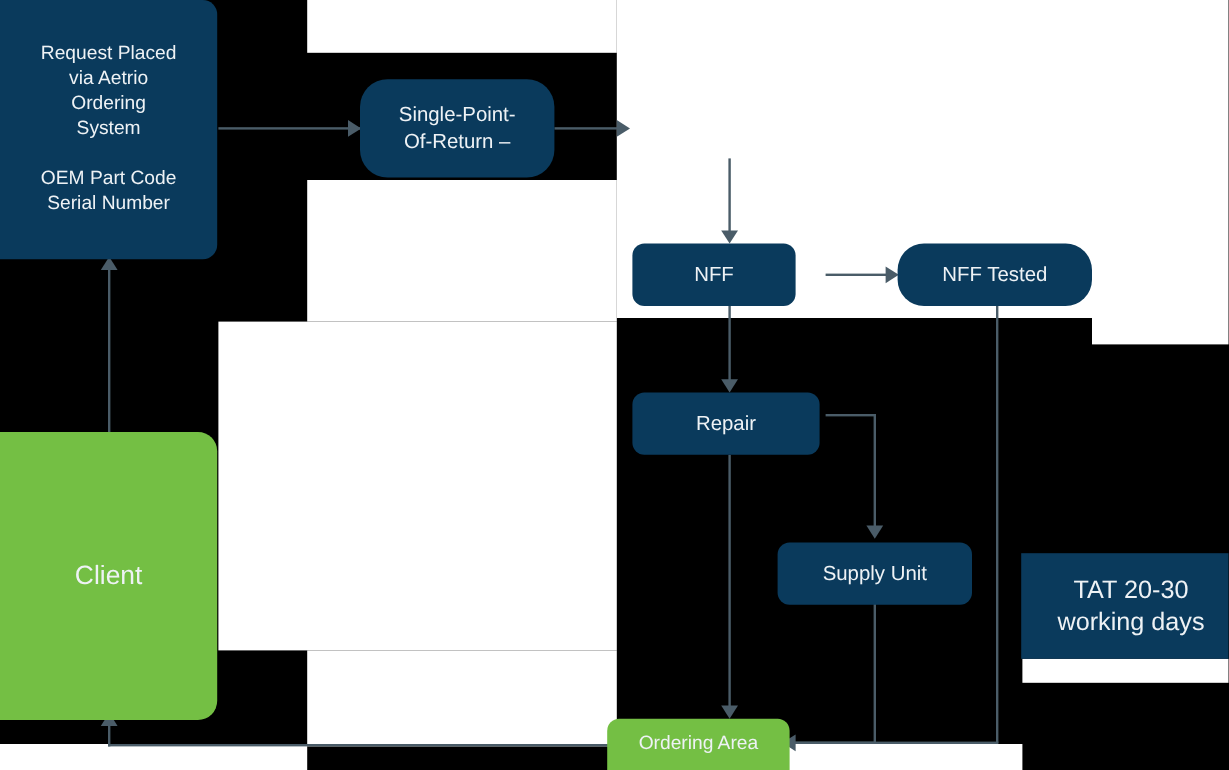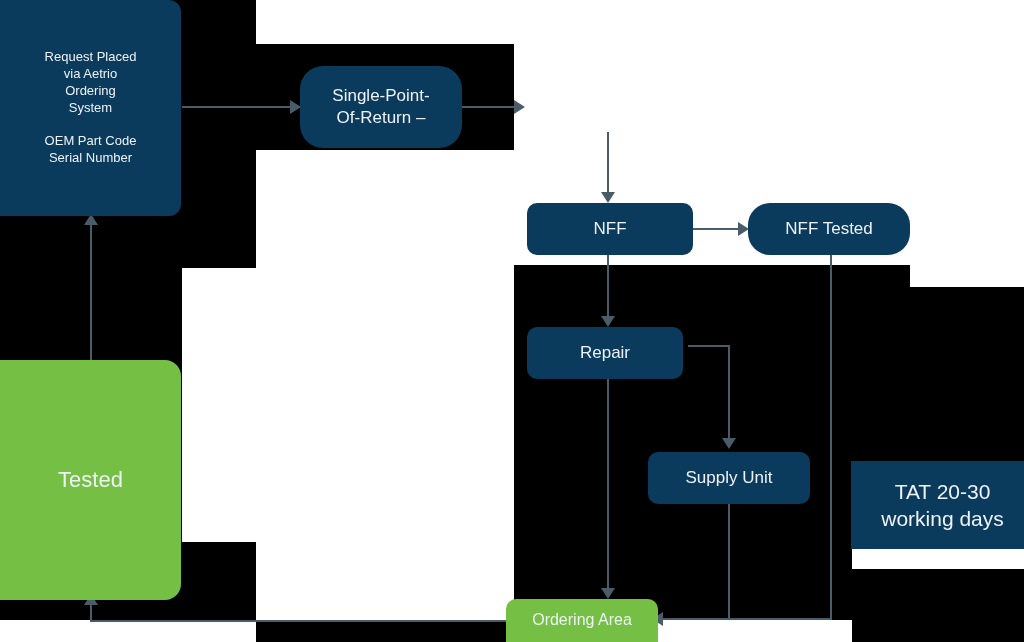--- a/index.html
+++ b/index.html
@@ -120,40 +120,40 @@
   <div class="line h" style="left:660px; top:618px; width:70px;"></div>
 
   <div class="line v" style="left:830px; top:255px; height:364px;"></div>
   <div class="line h" style="left:660px; top:618px; width:172px;"></div>
   <div class="arrow left" style="left:652px; top:612px;"></div>
 
   <div class="line h" style="left:90px; top:620px; width:418px;"></div>
   <div class="line v" style="left:90px; top:602px; height:20px;"></div>
   <div class="arrow up" style="left:84px; top:594px;"></div>
 
-  <div class="node" style="left:0px; top:0px; width:181px; height:216px; font-size:13px; border-radius:0 12px 12px 0;">Request Placed
+  <div class="node" style="left:0px; top:0px; width:181px; height:216px; font-size:16px; border-radius:0 12px 12px 0;">Request Placed
 via Aetrio
 Ordering
 System
 
 OEM Part Code
 Serial Number</div>
 
   <div class="node" style="left:300px; top:66px; width:162px; height:82px; font-size:17px;border-radius:23px;">Single-Point-
 Of-Return –</div>
 
 
-  <div class="node" style="left:527px; top:203px; width:166px; height:52px; font-size:17px;">NFF</div>
+  <div class="node" style="left:527px; top:203px; width:136px; height:52px; font-size:17px;">NFF</div>
 
   <div class="node" style="left:748px; top:203px; width:162px; height:52px; font-size:17px;border-radius:22px;">NFF Tested</div>
 
   <div class="node" style="left:527px; top:327px; width:156px; height:52px; font-size:17px;">Repair</div>
 
   <div class="node" style="left:648px; top:452px; width:162px; height:52px; font-size:17px;">Supply Unit</div>
 
   <div class="node sharp" style="left:851px; top:461px; width:173px; height:88px; font-size:21px;padding-left:10px;">TAT 20-30
 working days</div>
 
   <div class="node green" style="left:506px; top:599px; width:152px; height:43px; font-size:16px; border-radius:10px 10px 0 0;">Ordering Area</div>
 
-  <div class="node green" style="left:0px; top:360px; width:181px; height:240px; font-size:22px; border-radius:0 16px 16px 0;">Tested</div>
+  <div class="node green" style="left:0px; top:360px; width:181px; height:240px; font-size:22px; border-radius:0 16px 16px 0;">Client</div>
 
 </div>
 
 </body></html>

